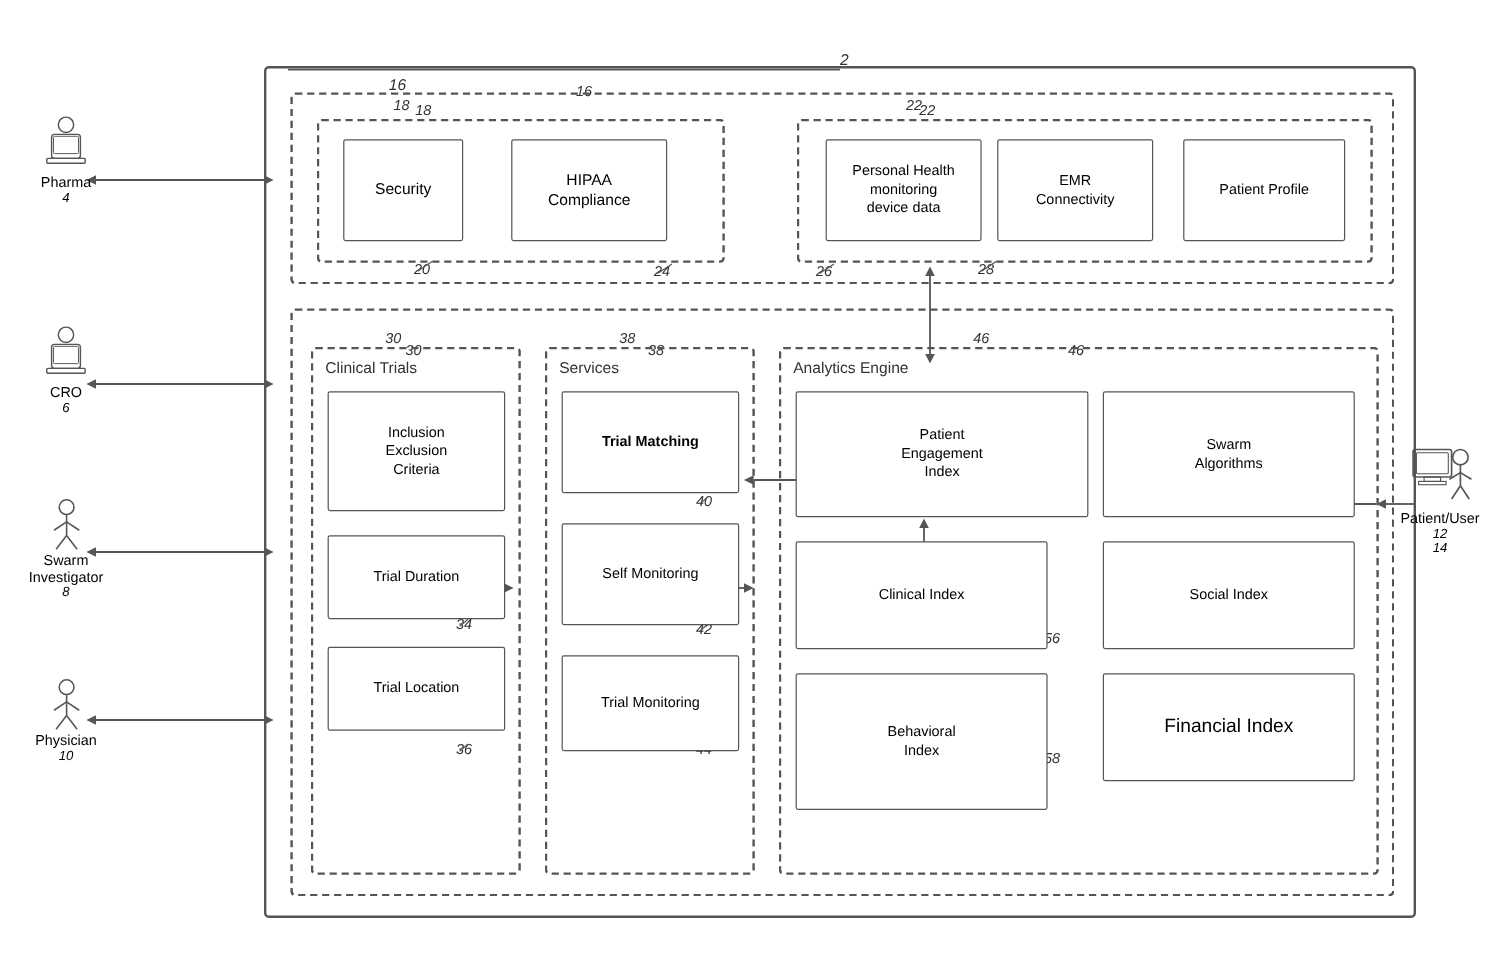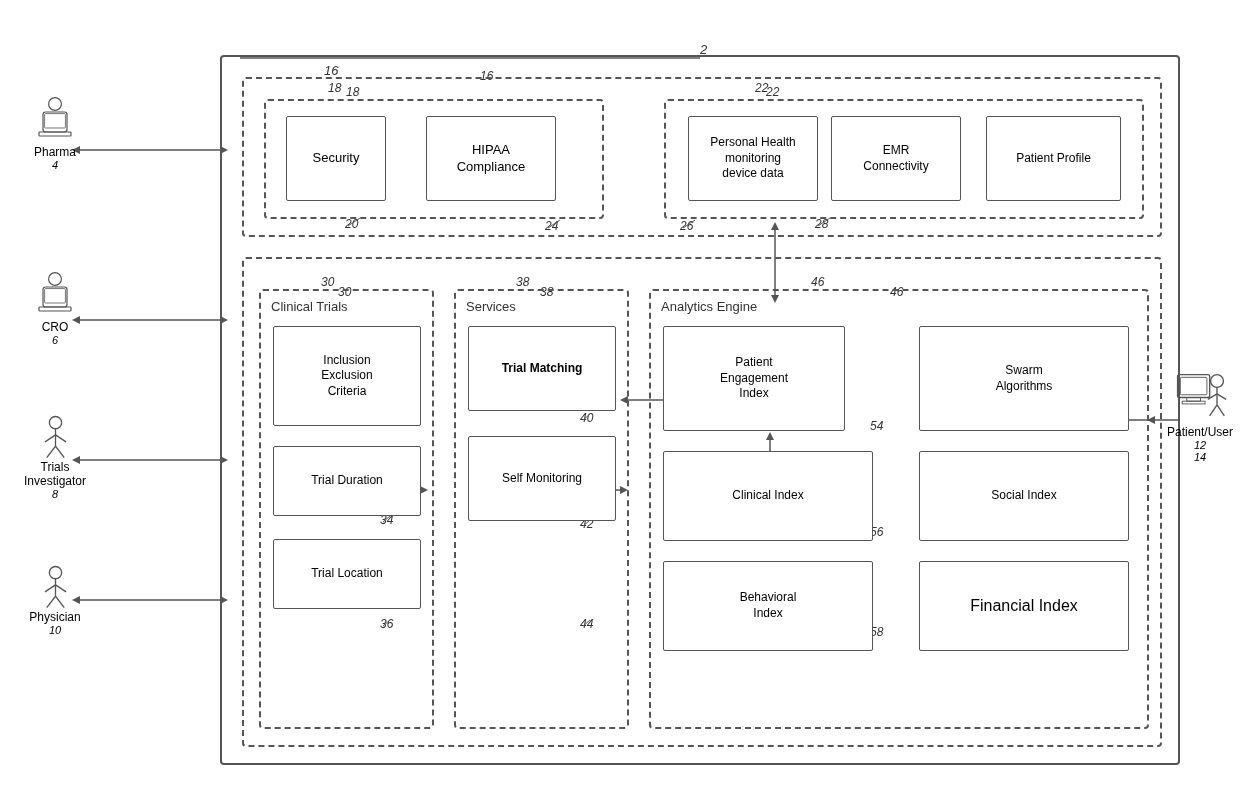--- a/index.html
+++ b/index.html
@@ -327,46 +327,49 @@
         <span class="ref-num" style="top:-16px; left:60px;">38</span>
 
         <div class="module-box" style="top:35px; left:12px; width:148px; height:85px;">
           <span style="font-size:12px;font-weight:bold;">Trial Matching</span>
         </div>
 
         <div class="module-box" style="top:145px; left:12px; width:148px; height:85px;">
           <span style="font-size:12px;">Self Monitoring</span>
         </div>
 
+        <div class="module-box" style="top:255px; left:12px; width:148px; height:80px;">
+          <span style="font-size:12px;">Trial Monitoring</span>
+        </div>
       </div>
 
       <div class="analytics-box">
         <span class="section-title">Analytics Engine</span>
         <span class="ref-num" style="top:-16px; left:160px;">46</span>
 
-        <div class="module-box" style="top:35px; left:12px; width:182px; height:105px;">
+        <div class="module-box" style="top:35px; left:12px; width:244px; height:105px;">
           <span style="white-space:pre-line; font-size:12px;">Patient
 Engagement
 Index</span>
         </div>
 
         <div class="module-box" style="top:35px; left:268px; width:210px; height:105px;">
           <span style="white-space:pre-line; font-size:12px;">Swarm
 Algorithms</span>
         </div>
 
         <div class="module-box" style="top:160px; left:12px; width:210px; height:90px;">
           <span style="font-size:12px;">Clinical Index</span>
         </div>
 
         <div class="module-box" style="top:160px; left:268px; width:210px; height:90px;">
           <span style="font-size:12px;">Social Index</span>
         </div>
 
-        <div class="module-box" style="top:270px; left:12px; width:210px; height:90px;">
+        <div class="module-box" style="top:270px; left:12px; width:210px; height:114px;">
           <span style="white-space:pre-line; font-size:12px;">Behavioral
 Index</span>
         </div>
 
         <div class="module-box" style="top:270px; left:268px; width:210px; height:90px;">
           <span style="font-size:16px;">Financial Index</span>
         </div>
       </div>
 
     </div>
@@ -397,21 +400,21 @@
 
   <div class="actor" style="position:absolute; top:415px; left:10px; width:90px;">
     <svg viewBox="0 0 40 50" width="35" height="45">
       <circle cx="20" cy="8" r="7" fill="none" stroke="#555" stroke-width="1.5"></circle>
       <line x1="20" y1="15" x2="20" y2="35" stroke="#555" stroke-width="1.5"></line>
       <line x1="20" y1="22" x2="8" y2="30" stroke="#555" stroke-width="1.5"></line>
       <line x1="20" y1="22" x2="32" y2="30" stroke="#555" stroke-width="1.5"></line>
       <line x1="20" y1="35" x2="10" y2="48" stroke="#555" stroke-width="1.5"></line>
       <line x1="20" y1="35" x2="30" y2="48" stroke="#555" stroke-width="1.5"></line>
     </svg>
-    <span style="font-size:12px; text-align:center;">Trials
+    <span style="font-size:12px; text-align:center;">Swarm
 Investigator</span>
     <span style="font-size:11px; font-style:italic;">8</span>
   </div>
 
   <div class="actor" style="position:absolute; top:565px; left:10px; width:90px;">
     <svg viewBox="0 0 40 50" width="35" height="45">
       <circle cx="20" cy="8" r="7" fill="none" stroke="#555" stroke-width="1.5"></circle>
       <line x1="20" y1="15" x2="20" y2="35" stroke="#555" stroke-width="1.5"></line>
       <line x1="20" y1="22" x2="8" y2="30" stroke="#555" stroke-width="1.5"></line>
       <line x1="20" y1="22" x2="32" y2="30" stroke="#555" stroke-width="1.5"></line>

